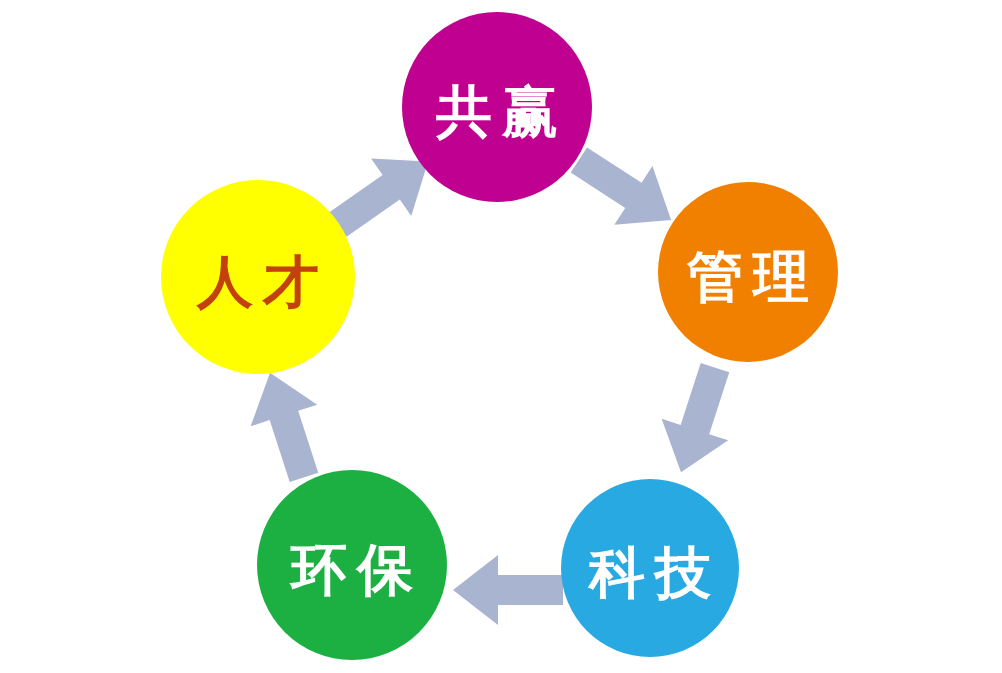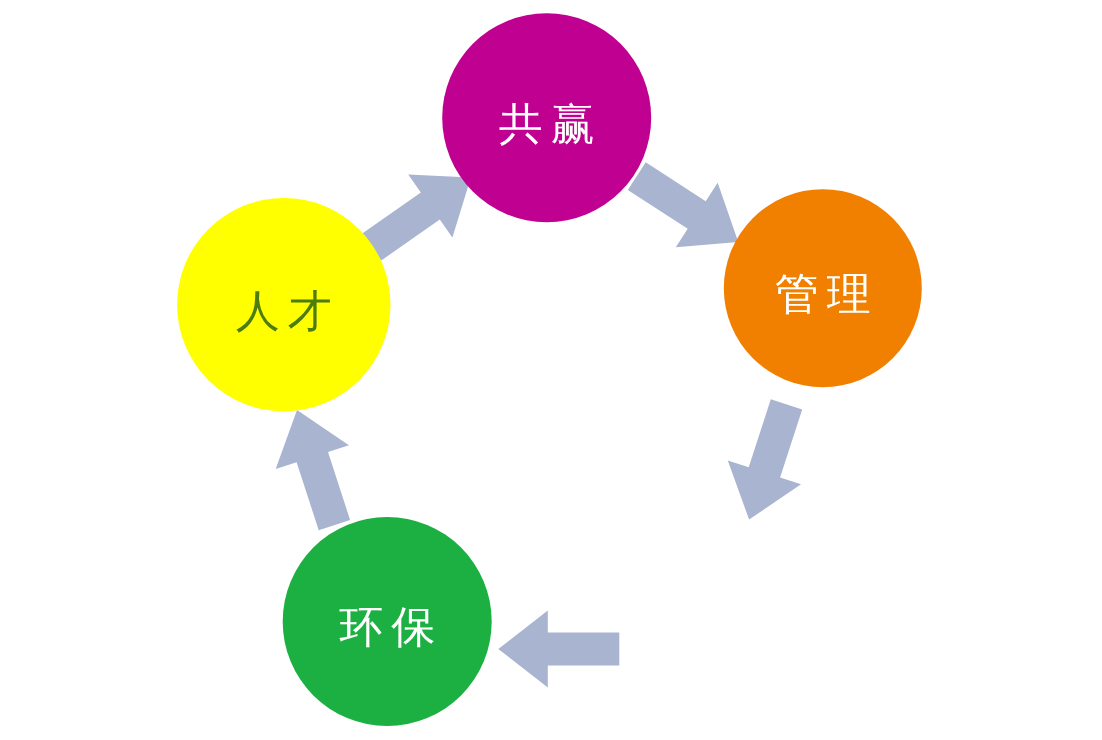--- a/index.html
+++ b/index.html
@@ -17,31 +17,31 @@
   }
   .node {
     position: absolute;
     border-radius: 50%;
     display: flex;
     align-items: center;
     justify-content: center;
   }
   .node-label {
     color: #ffffff;
-    font-weight: normal;
-    font-size: 40px;
+    font-weight: bold;
+    font-size: 56px;
     letter-spacing: 0.18em;
     padding-left: 0.18em; 
     white-space: nowrap;
     user-select: none;
     margin-top: 11px;
   }
   
   .node-winwin      { left: 402px; top:  12px; width: 190px; height: 190px; }
-  .node-management  { left: 658px; top: 172px; width: 180px; height: 180px; }
+  .node-management  { left: 658px; top: 182px; width: 180px; height: 180px; }
   .node-technology  { left: 561px; top: 479px; width: 178px; height: 178px; }
   .node-environment { left: 257px; top: 470px; width: 190px; height: 190px; }
   .node-talent      { left: 161px; top: 180px; width: 194px; height: 194px; }
 
   .arrow {
     position: absolute;
     width: 110px;
     height: 70px;
     overflow: visible;
   }
@@ -78,22 +78,25 @@
   </svg>
 
   <div class="node node-winwin" style="background-color: rgb(192, 0, 144);">
     <span class="node-label" style="color: rgb(255, 255, 255);">共赢</span>
   </div>
 
   <div class="node node-management" style="background-color: rgb(242, 128, 0);">
     <span class="node-label" style="color: rgb(255, 255, 255);">管理</span>
   </div>
 
+  <div class="node node-technology" style="background-color: rgb(41, 169, 225);">
+    <span class="node-label" style="color: rgb(255, 255, 255);">科技</span>
+  </div>
 
   <div class="node node-environment" style="background-color: rgb(28, 176, 67); align-items: center;">
     <span class="node-label" style="color: rgb(255, 255, 255);">环保</span>
   </div>
 
   <div class="node node-talent" style="background-color: rgb(255, 255, 0);">
-    <span class="node-label" style="color: #4d7c0f;">人才</span>
+    <span class="node-label" style="color: #c2410c;">人才</span>
   </div>
 
 </div>
 
 </body></html>

